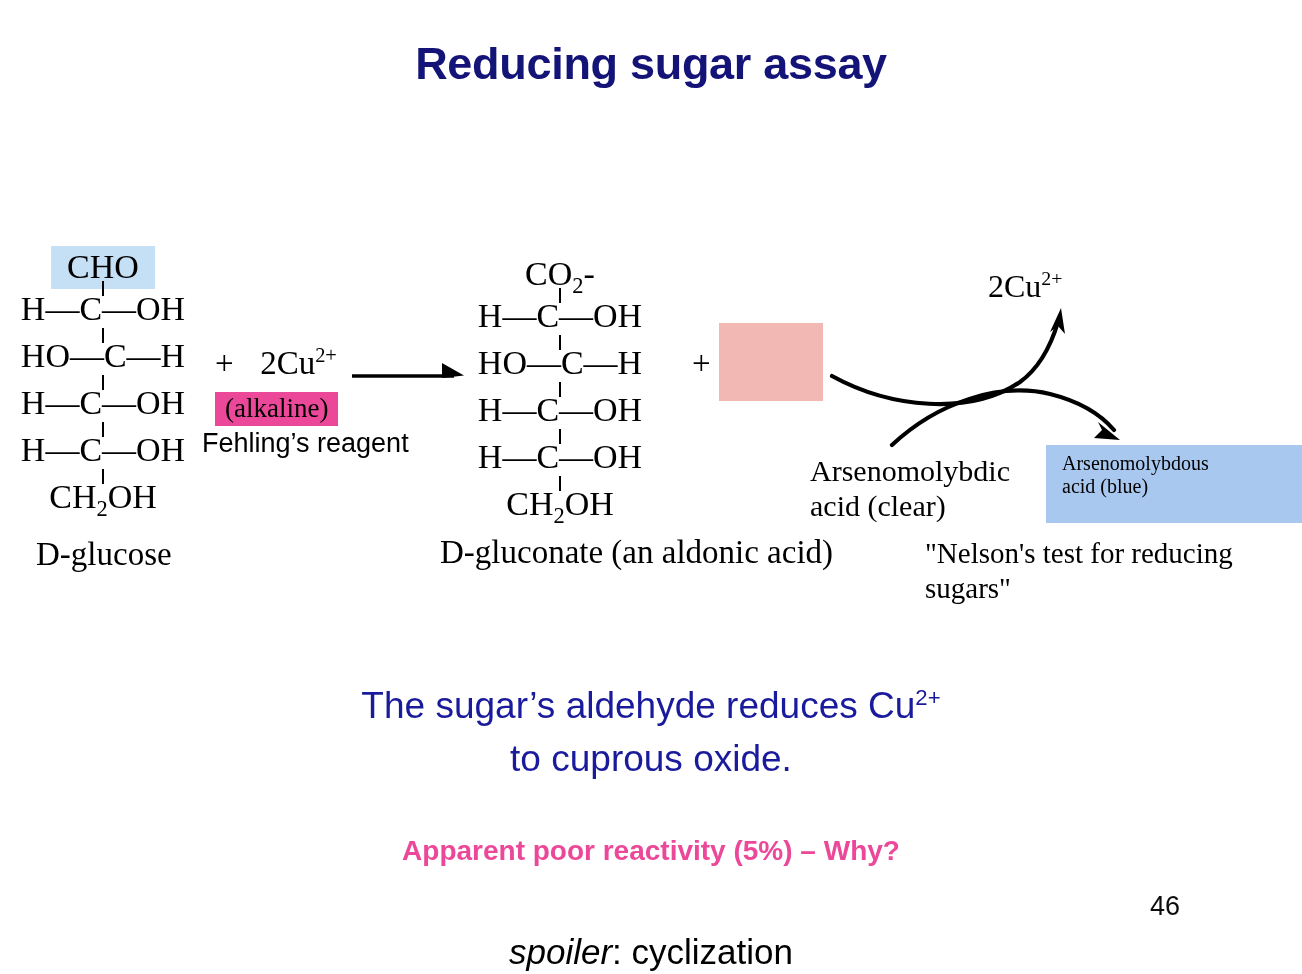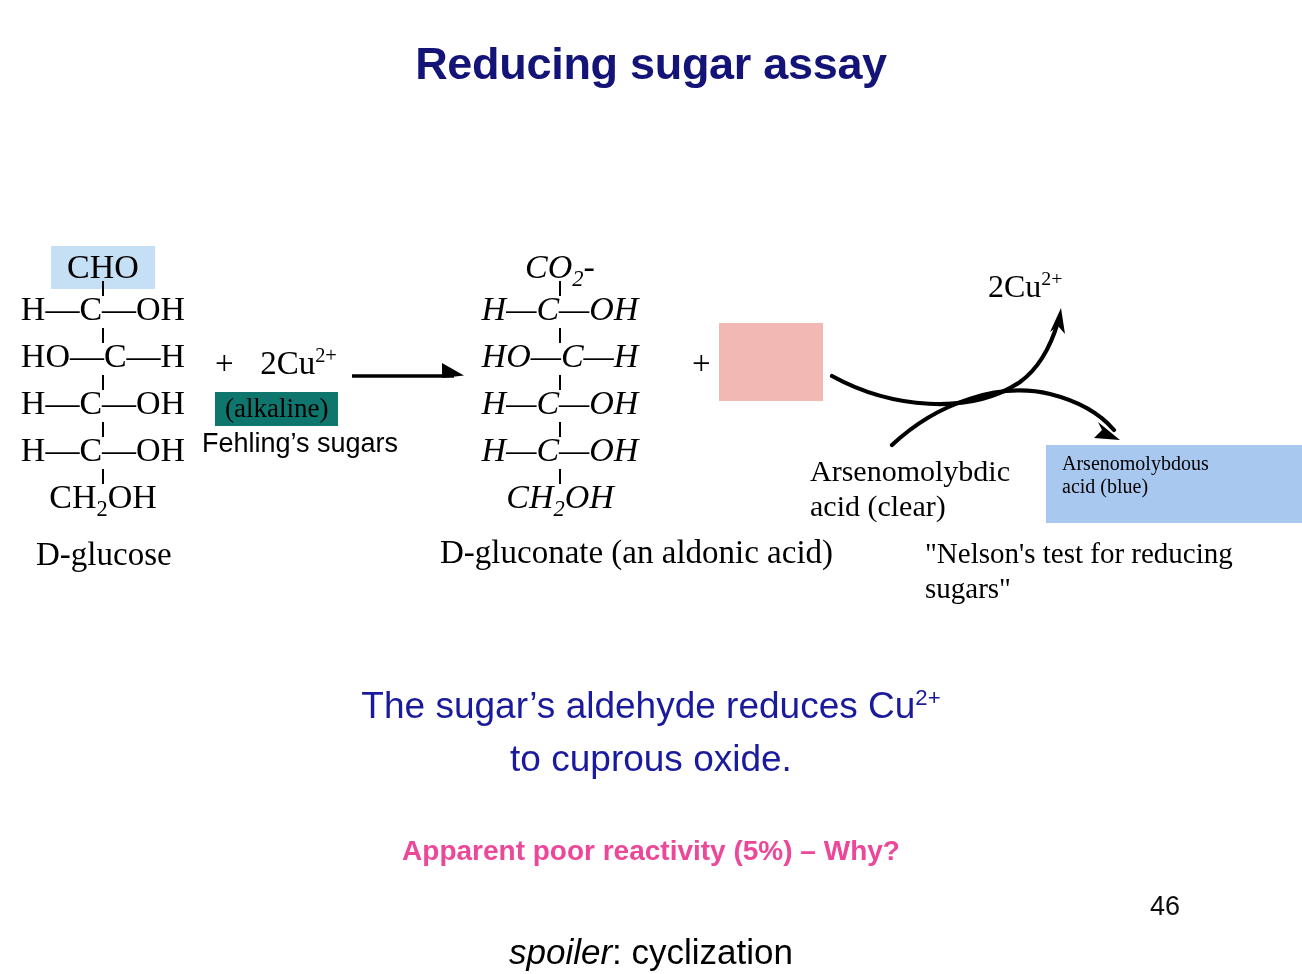--- a/index.html
+++ b/index.html
@@ -78,21 +78,21 @@
     color: #000000;
     white-space: nowrap;
   }
   .sans-txt {
     position: absolute;
     font-family: "Liberation Sans", sans-serif;
     color: #000000;
     white-space: nowrap;
   }
   .hl-yellow {
-    background: #0f766e;
+    background: #ec4899;
     padding: 1px 10px 3px 10px;
   }
   
   #cu2o-box {
     position: absolute;
     left: 719px;
     top: 323px;
     width: 104px;
     height: 78px;
     background: #f2b8b4;
@@ -202,28 +202,28 @@
   <div class="serif-txt" style="left:215px; top:344px; font-size:33px;">
     <span>+</span>
     <span style="display:inline-block; width:10px;"></span>
     <span>2Cu</span><sup>2+</sup>
   </div>
 
   <div class="serif-txt" style="left:215px; top:393px; font-size:27px;">
     <span class="hl-yellow">(alkaline)</span>
   </div>
 
-  <div class="sans-txt" style="left:202px; top:428px; font-size:27px;">Fehling’s sugars</div>
+  <div class="sans-txt" style="left:202px; top:428px; font-size:27px;">Fehling’s reagent</div>
 
   <svg style="position:absolute; left:350px; top:356px;" width="120" height="34" viewBox="0 0 120 34">
     <line x1="2" y1="20" x2="104" y2="20" stroke="#000" stroke-width="3.4"></line>
     <path d="M 92 7 L 114 19.5 L 92 22 Z" fill="#000"></path>
   </svg>
 
-  <div class="fischer" style="left:460px; top:250px; width:200px;font-style:italic;">
+  <div class="fischer" style="left:460px; top:257px; width:200px;">
     <div class="f-row" style="height:42px;">
       <span class="center">CO<sub>2</sub>-</span>
       <span class="bond-v"></span>
     </div>
     <div class="f-row">
       <span class="center">H—C—OH</span>
       <span class="bond-v"></span>
     </div>
     <div class="f-row">
       <span class="center">HO—C—H</span>

